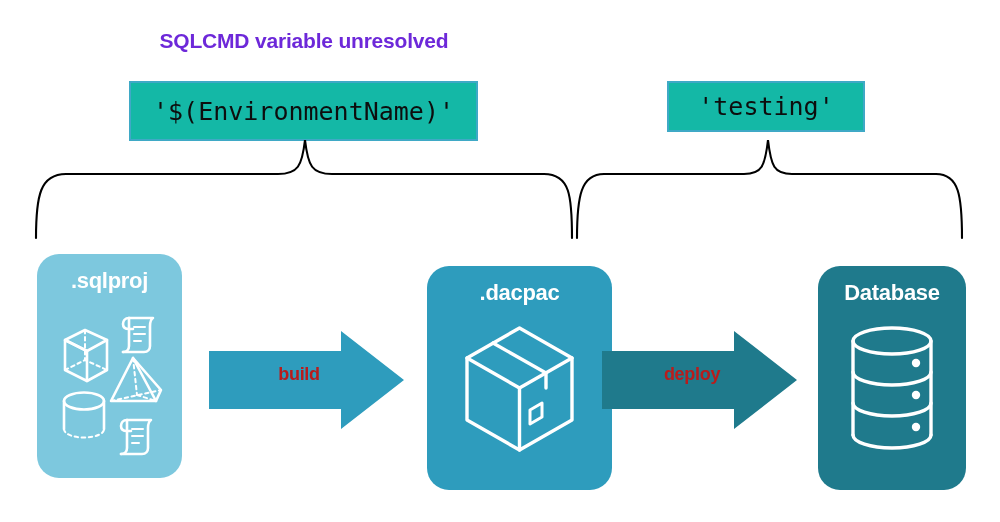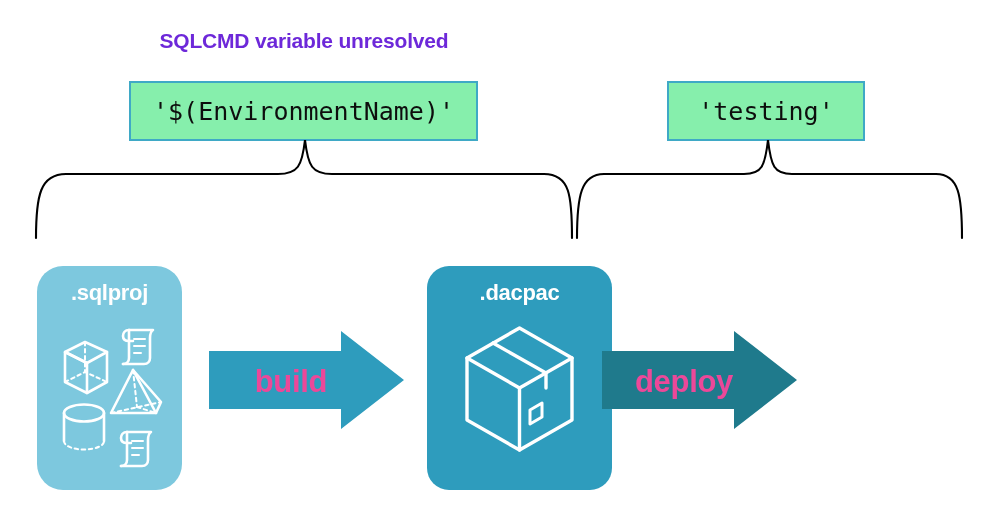--- a/index.html
+++ b/index.html
@@ -34,32 +34,32 @@
     white-space: nowrap;
   }
   #heading-left  { left: 118px; top: 29px; width: 372px; }
   #heading-right { left: 600px; top: 29px; width: 332px; }
 
   
   .code-box {
     position: absolute;
     box-sizing: border-box;
     border: 2px solid #3FA9C6;
-    background: #86efac;
+    background: #14b8a6;
     display: flex;
     align-items: center;
     justify-content: center;
     font-family: "DejaVu Sans Mono", "Liberation Mono", monospace;
     font-size: 25px;
     color: #0d0d0d;
     letter-spacing: 0px;
     white-space: nowrap;
   }
   #code-box-left  { left: 129px; top: 81px; width: 349px; height: 60px; }
-  #code-box-right { left: 667px; top: 81px; width: 198px; height: 60px; text-align: right; }
+  #code-box-right { left: 667px; top: 81px; width: 198px; height: 51px; text-align: right; }
 
   
   .braces {
     position: absolute;
     left: 0; top: 130px;
     width: 1000px;
     height: 120px;
   }
 
   
@@ -80,43 +80,43 @@
     letter-spacing: -0.3px;
     color: #ffffff;
     white-space: nowrap;
   }
   .card-art {
     position: absolute;
     left: 0;
     top: 44px;
     width: 100%;
   }
-  #card-sqlproj  { left: 37px;  top: 266px; width: 145px; height: 224px; background: #7DC8DE; border-radius: 26px; }
+  #card-sqlproj  { left: 37px;  top: 254px; width: 145px; height: 224px; background: #7DC8DE; }
   #card-dacpac   { left: 427px; top: 266px; width: 145px; height: 224px; background: #2E9CBD; padding-left: 40px; }
   #card-database { left: 818px; top: 266px; width: 148px; height: 224px; background: #1F7A8C; }
 
   
   .arrow {
     position: absolute;
     top: 328px;
     width: 200px;
     height: 104px;
   }
   #arrow-build  { left: 207px; }
   #arrow-deploy { left: 600px; text-decoration: underline; }
   .arrow-label {
     position: absolute;
-    left: 0;
+    left: 8px;
     top: 36px;
     width: 168px;
     text-align: center;
     font-family: "Liberation Sans", sans-serif;
     font-weight: bold;
-    font-size: 31px;
-    color: #ec4899;
+    font-size: 18px;
+    color: #b91c1c;
     letter-spacing: -0.3px;
     pointer-events: none;
     white-space: nowrap;
   }
 </style>
 </head>
 <body>
 
 <div class="stage">
 
@@ -200,20 +200,38 @@
 
         <path d="M 20,48 L 72.5,78 L 125,48"></path>
         <path d="M 72.5,78 L 72.5,140"></path>
         <path d="M 46,33 L 99,63 L 99,78"></path>
 
         <path d="M 83,100 L 95,93 L 95,107 L 83,114 Z" stroke-width="3"></path>
       </g>
     </svg>
   </div>
 
+  <div class="card" id="card-database">
+    <div class="card-title">Database</div>
+    <svg class="card-art" viewBox="0 0 148 180" height="180">
+      <g fill="none" stroke="#ffffff" stroke-width="3.4" stroke-linejoin="round" stroke-linecap="round">
+        <ellipse cx="74" cy="31" rx="39" ry="13"></ellipse>
+        <path d="M 35,31 L 35,125"></path>
+        <path d="M 113,31 L 113,125"></path>
+        <path d="M 35,125 C 35,132.2 52.5,138 74,138 C 95.5,138 113,132.2 113,125"></path>
+        <path d="M 35,62 C 35,69.2 52.5,75 74,75 C 95.5,75 113,69.2 113,62"></path>
+        <path d="M 35,93 C 35,100.2 52.5,106 74,106 C 95.5,106 113,100.2 113,93"></path>
+      </g>
+      <g fill="#ffffff">
+        <circle cx="98" cy="53" r="4.2"></circle>
+        <circle cx="98" cy="85" r="4.2"></circle>
+        <circle cx="98" cy="117" r="4.2"></circle>
+      </g>
+    </svg>
+  </div>
 
   <div class="arrow" id="arrow-build">
     <svg viewBox="0 0 200 104" width="200" height="104">
       <path d="M 2,23 L 134,23 L 134,3 L 197,52 L 134,101 L 134,81 L 2,81 Z" fill="#2E9CBD"></path>
     </svg>
     <div class="arrow-label">build</div>
   </div>
 
   <div class="arrow" id="arrow-deploy">
     <svg viewBox="0 0 200 104" width="200" height="104">

